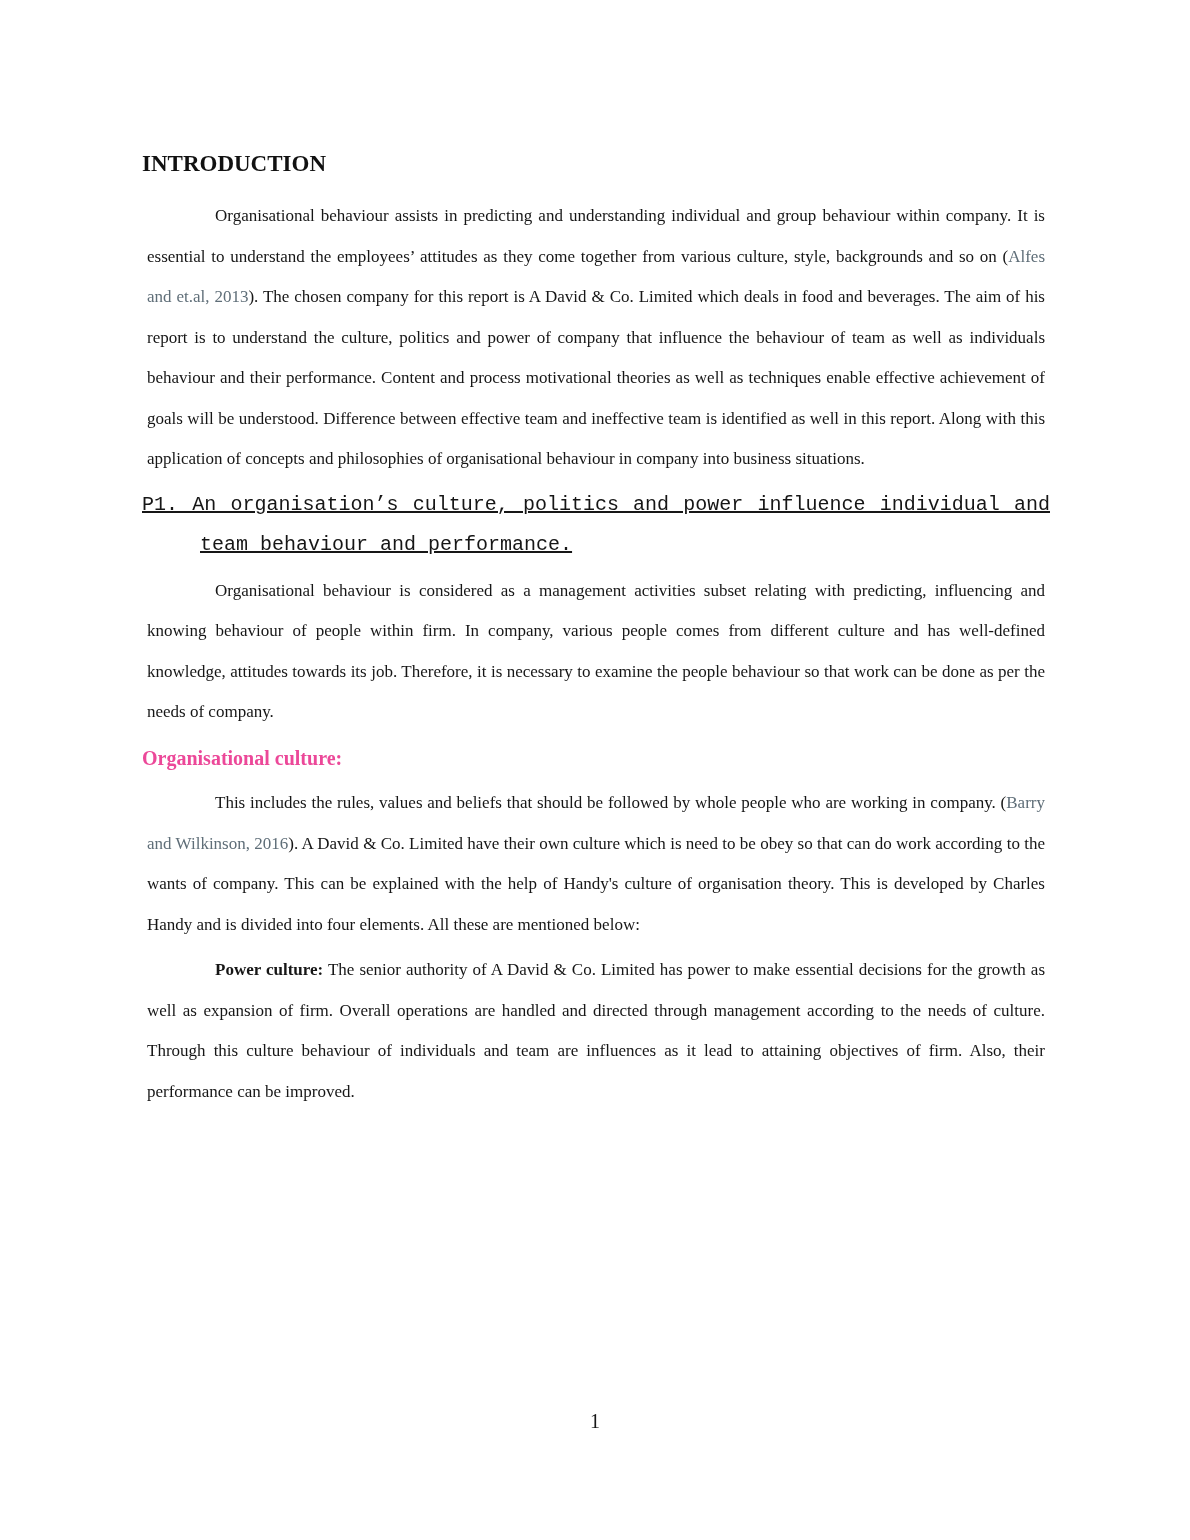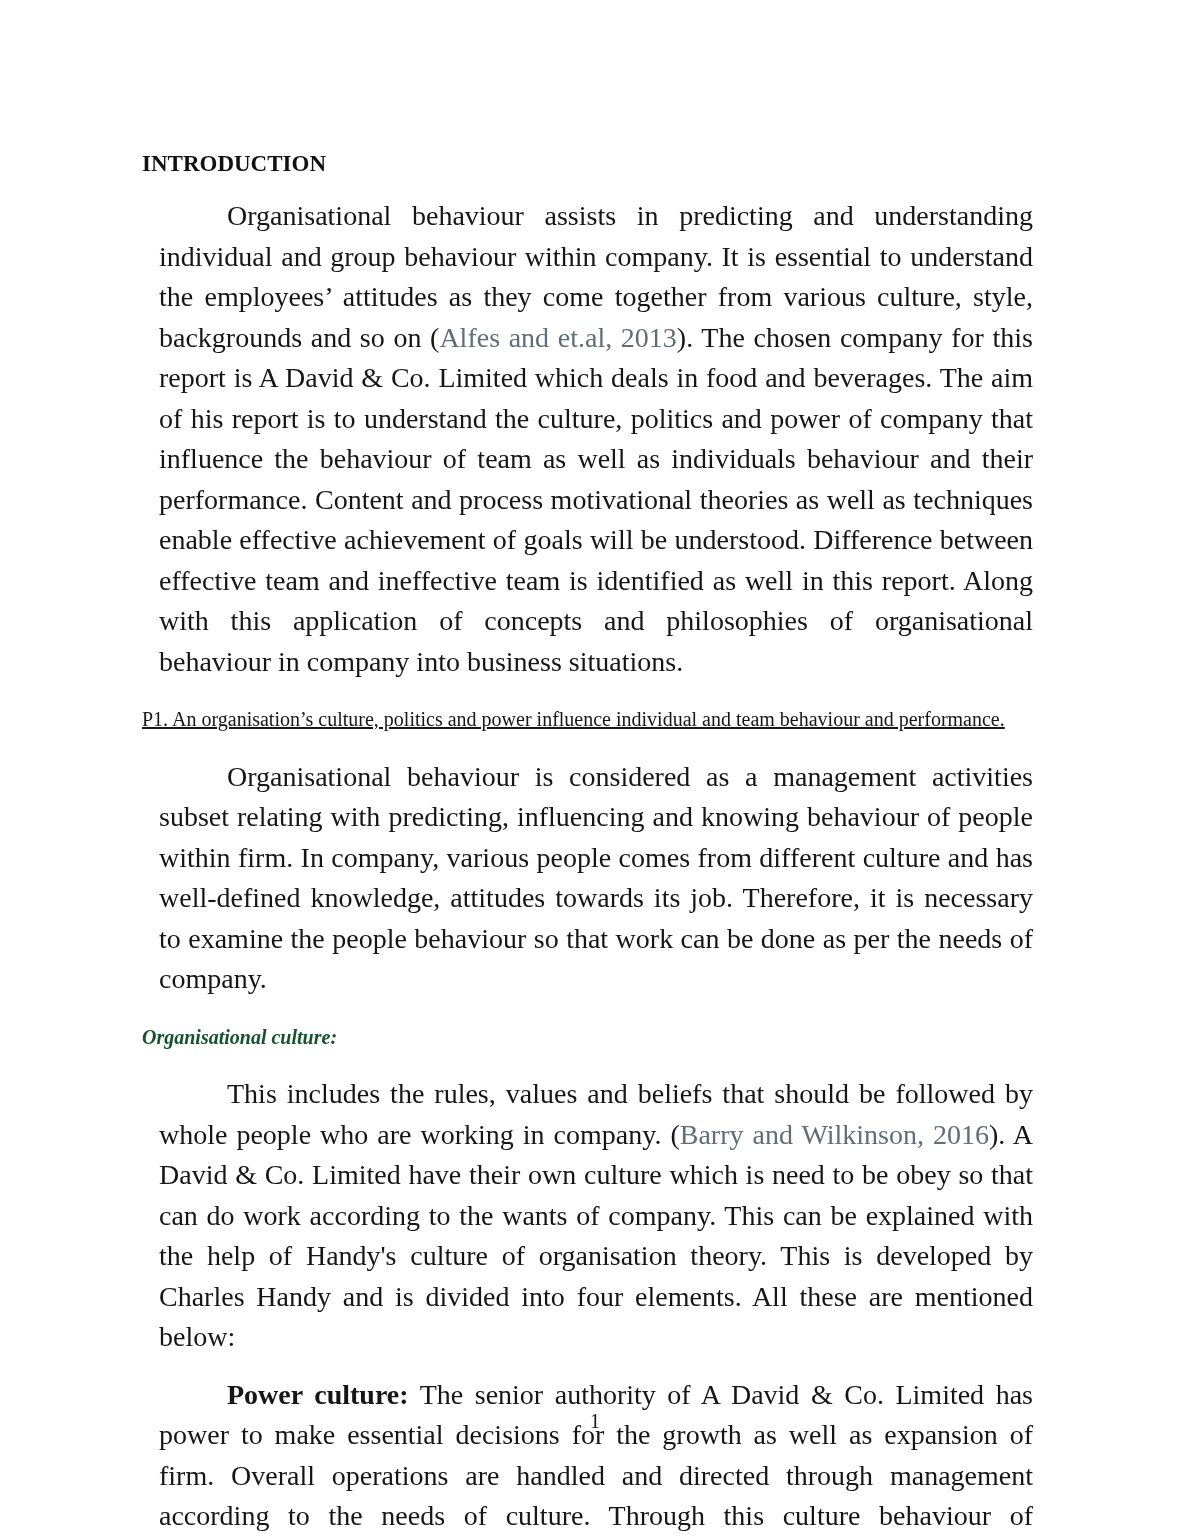--- a/index.html
+++ b/index.html
@@ -26,46 +26,46 @@
     font-size: 23px;
     font-weight: bold;
     margin: 0 0 18px 0;
     line-height: 28px;
     color: #111111;
   }
   h1.doc-heading.task {
     margin: 20px 0 24px 0;
   }
   p.body-para {
-    font-size: 28px;
+    font-size: 17px;
     line-height: 40.5px;
     text-align: justify;
-    margin: 17px;
+    margin: 5px;
     text-indent: 68px;
     color: #161616;
   }
   .p1-heading {
     font-size: 20px;
     line-height: 40.5px;
     text-align: justify;
     margin: 0;
     padding-left: 58px;
     text-indent: -58px;
     color: #161616;
+    font-family: Liberation Mono, monospace;
   }
   .p1-heading .underlined {
     text-decoration: underline;
   }
   .subheading {
     font-size: 20px;
     line-height: 40.5px;
     font-weight: bold;
     margin: 0;
-    color: #14532d;
-    font-style: italic;
+    color: #ec4899;
   }
   .bold-italic {
     font-weight: bold;
   }
   .citation {
     
   }
   .page-number {
     position: absolute;
     left: 0;

